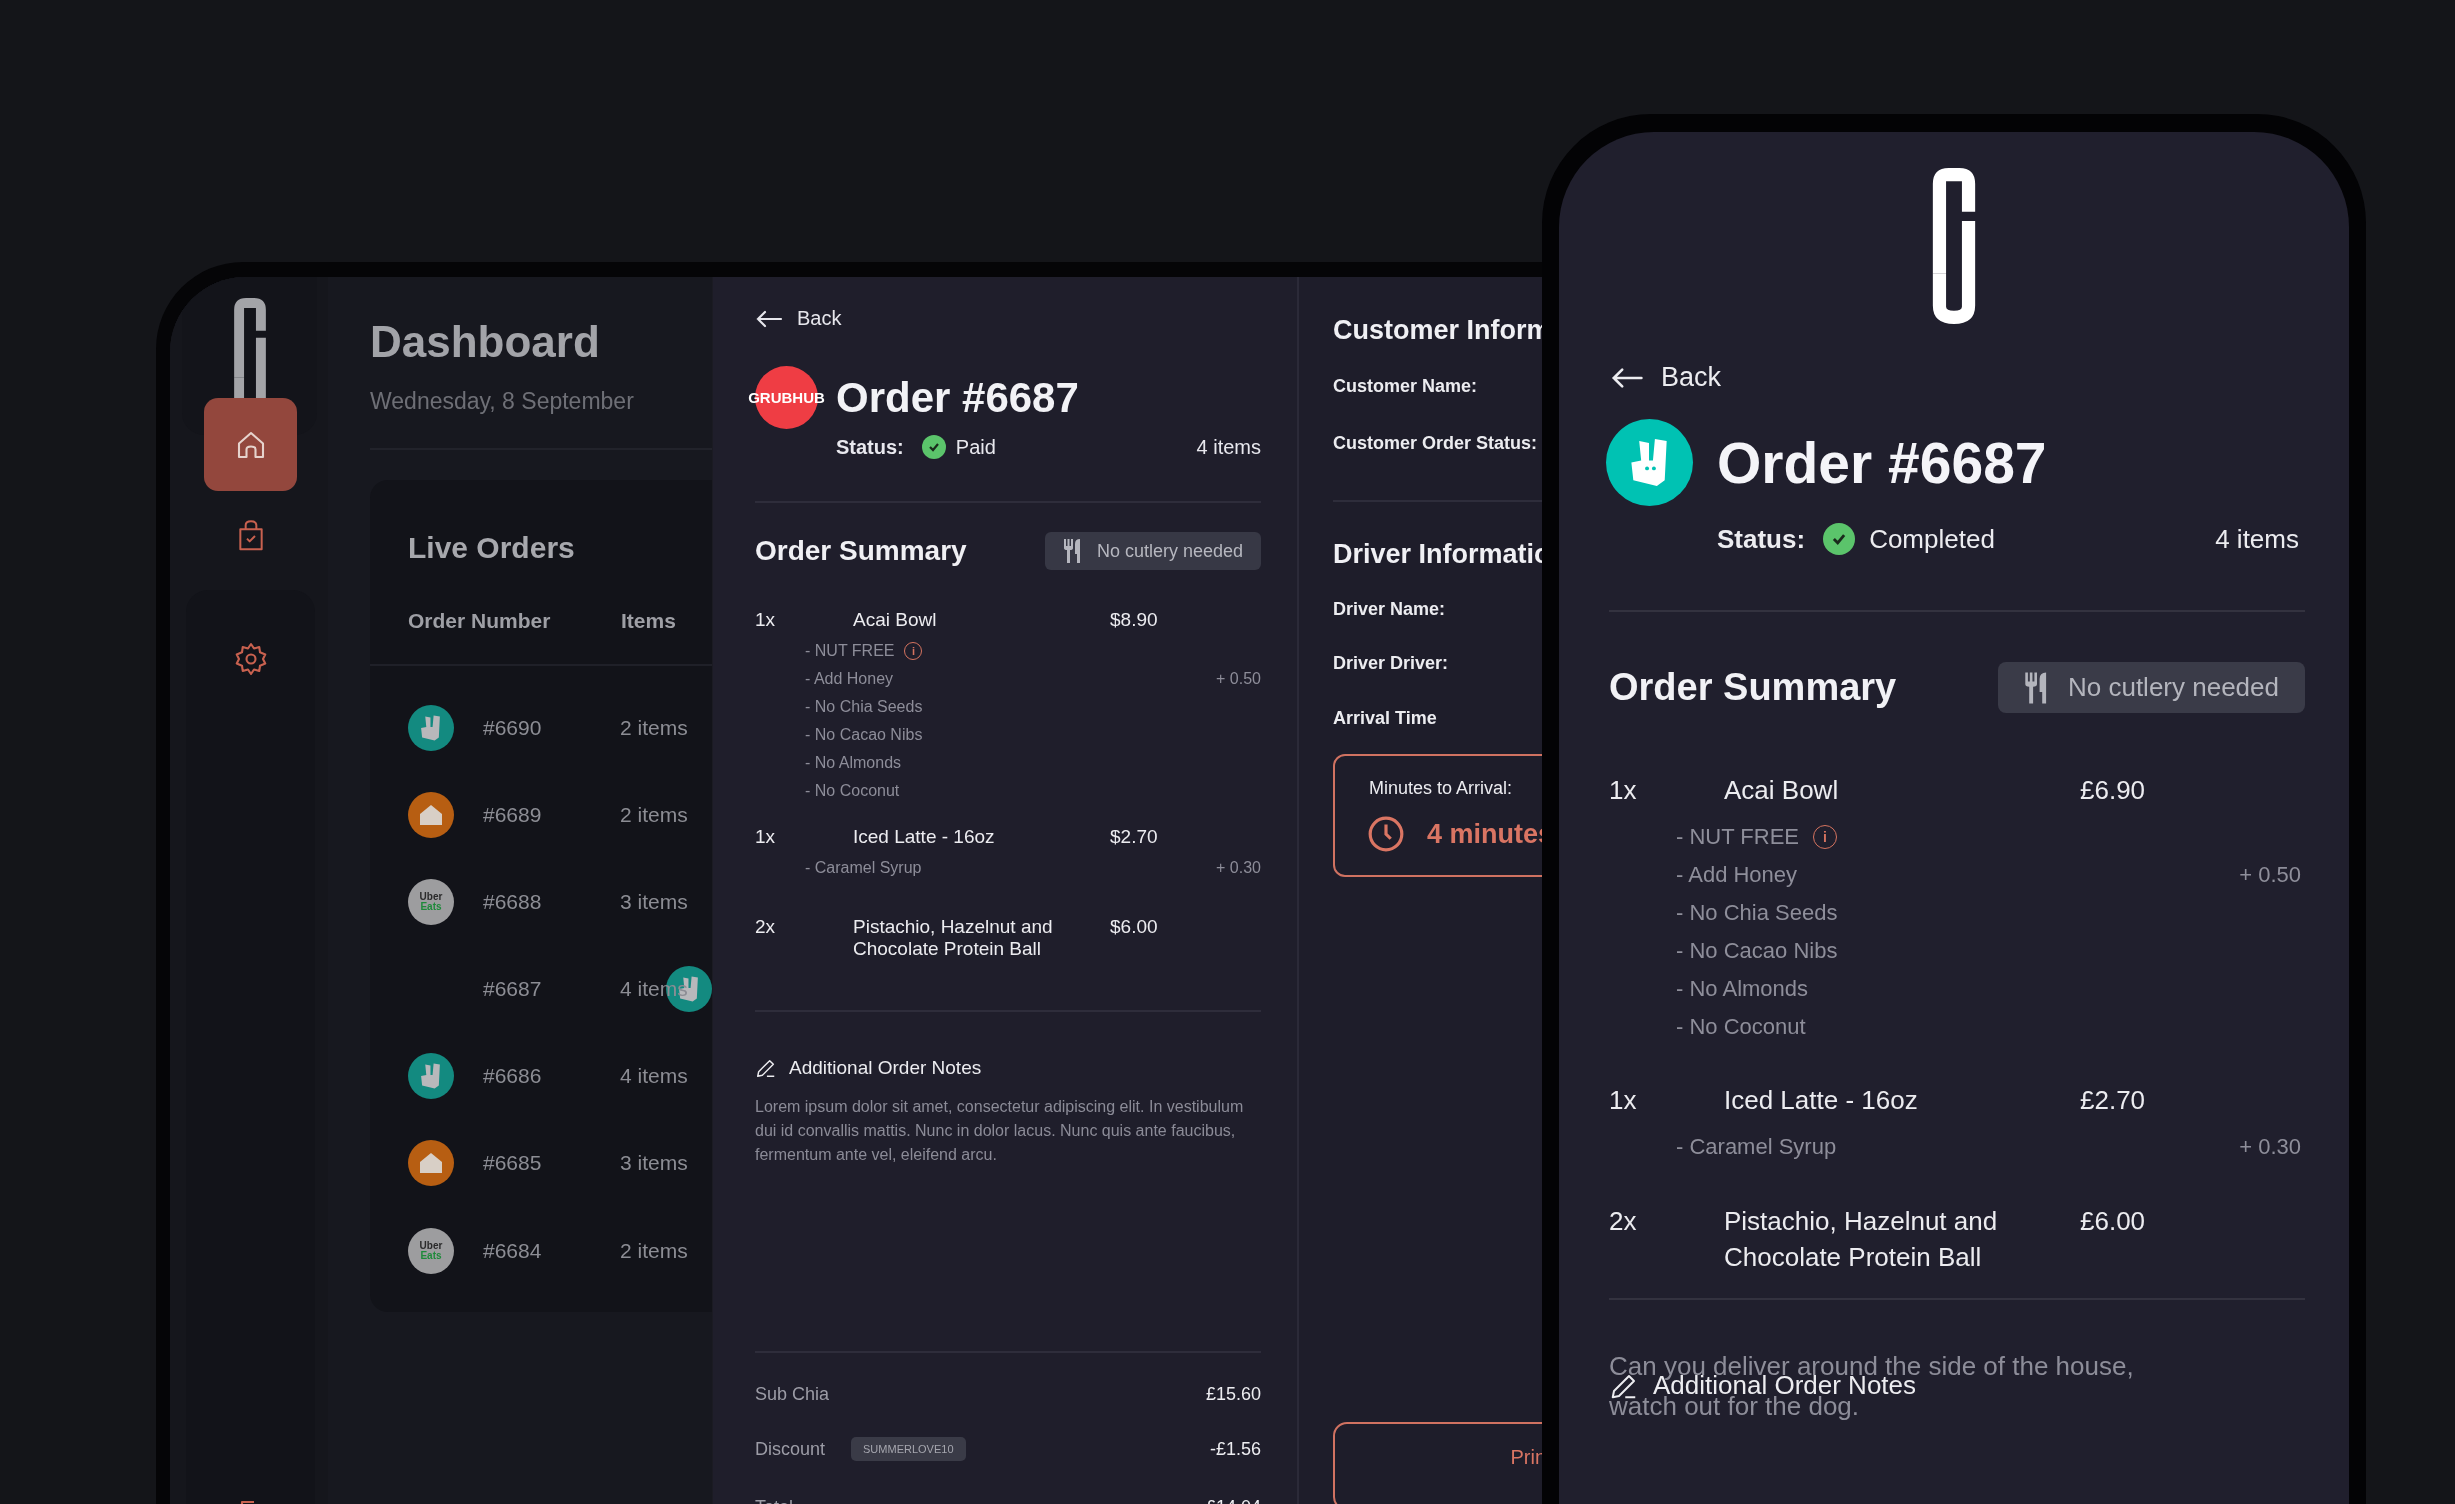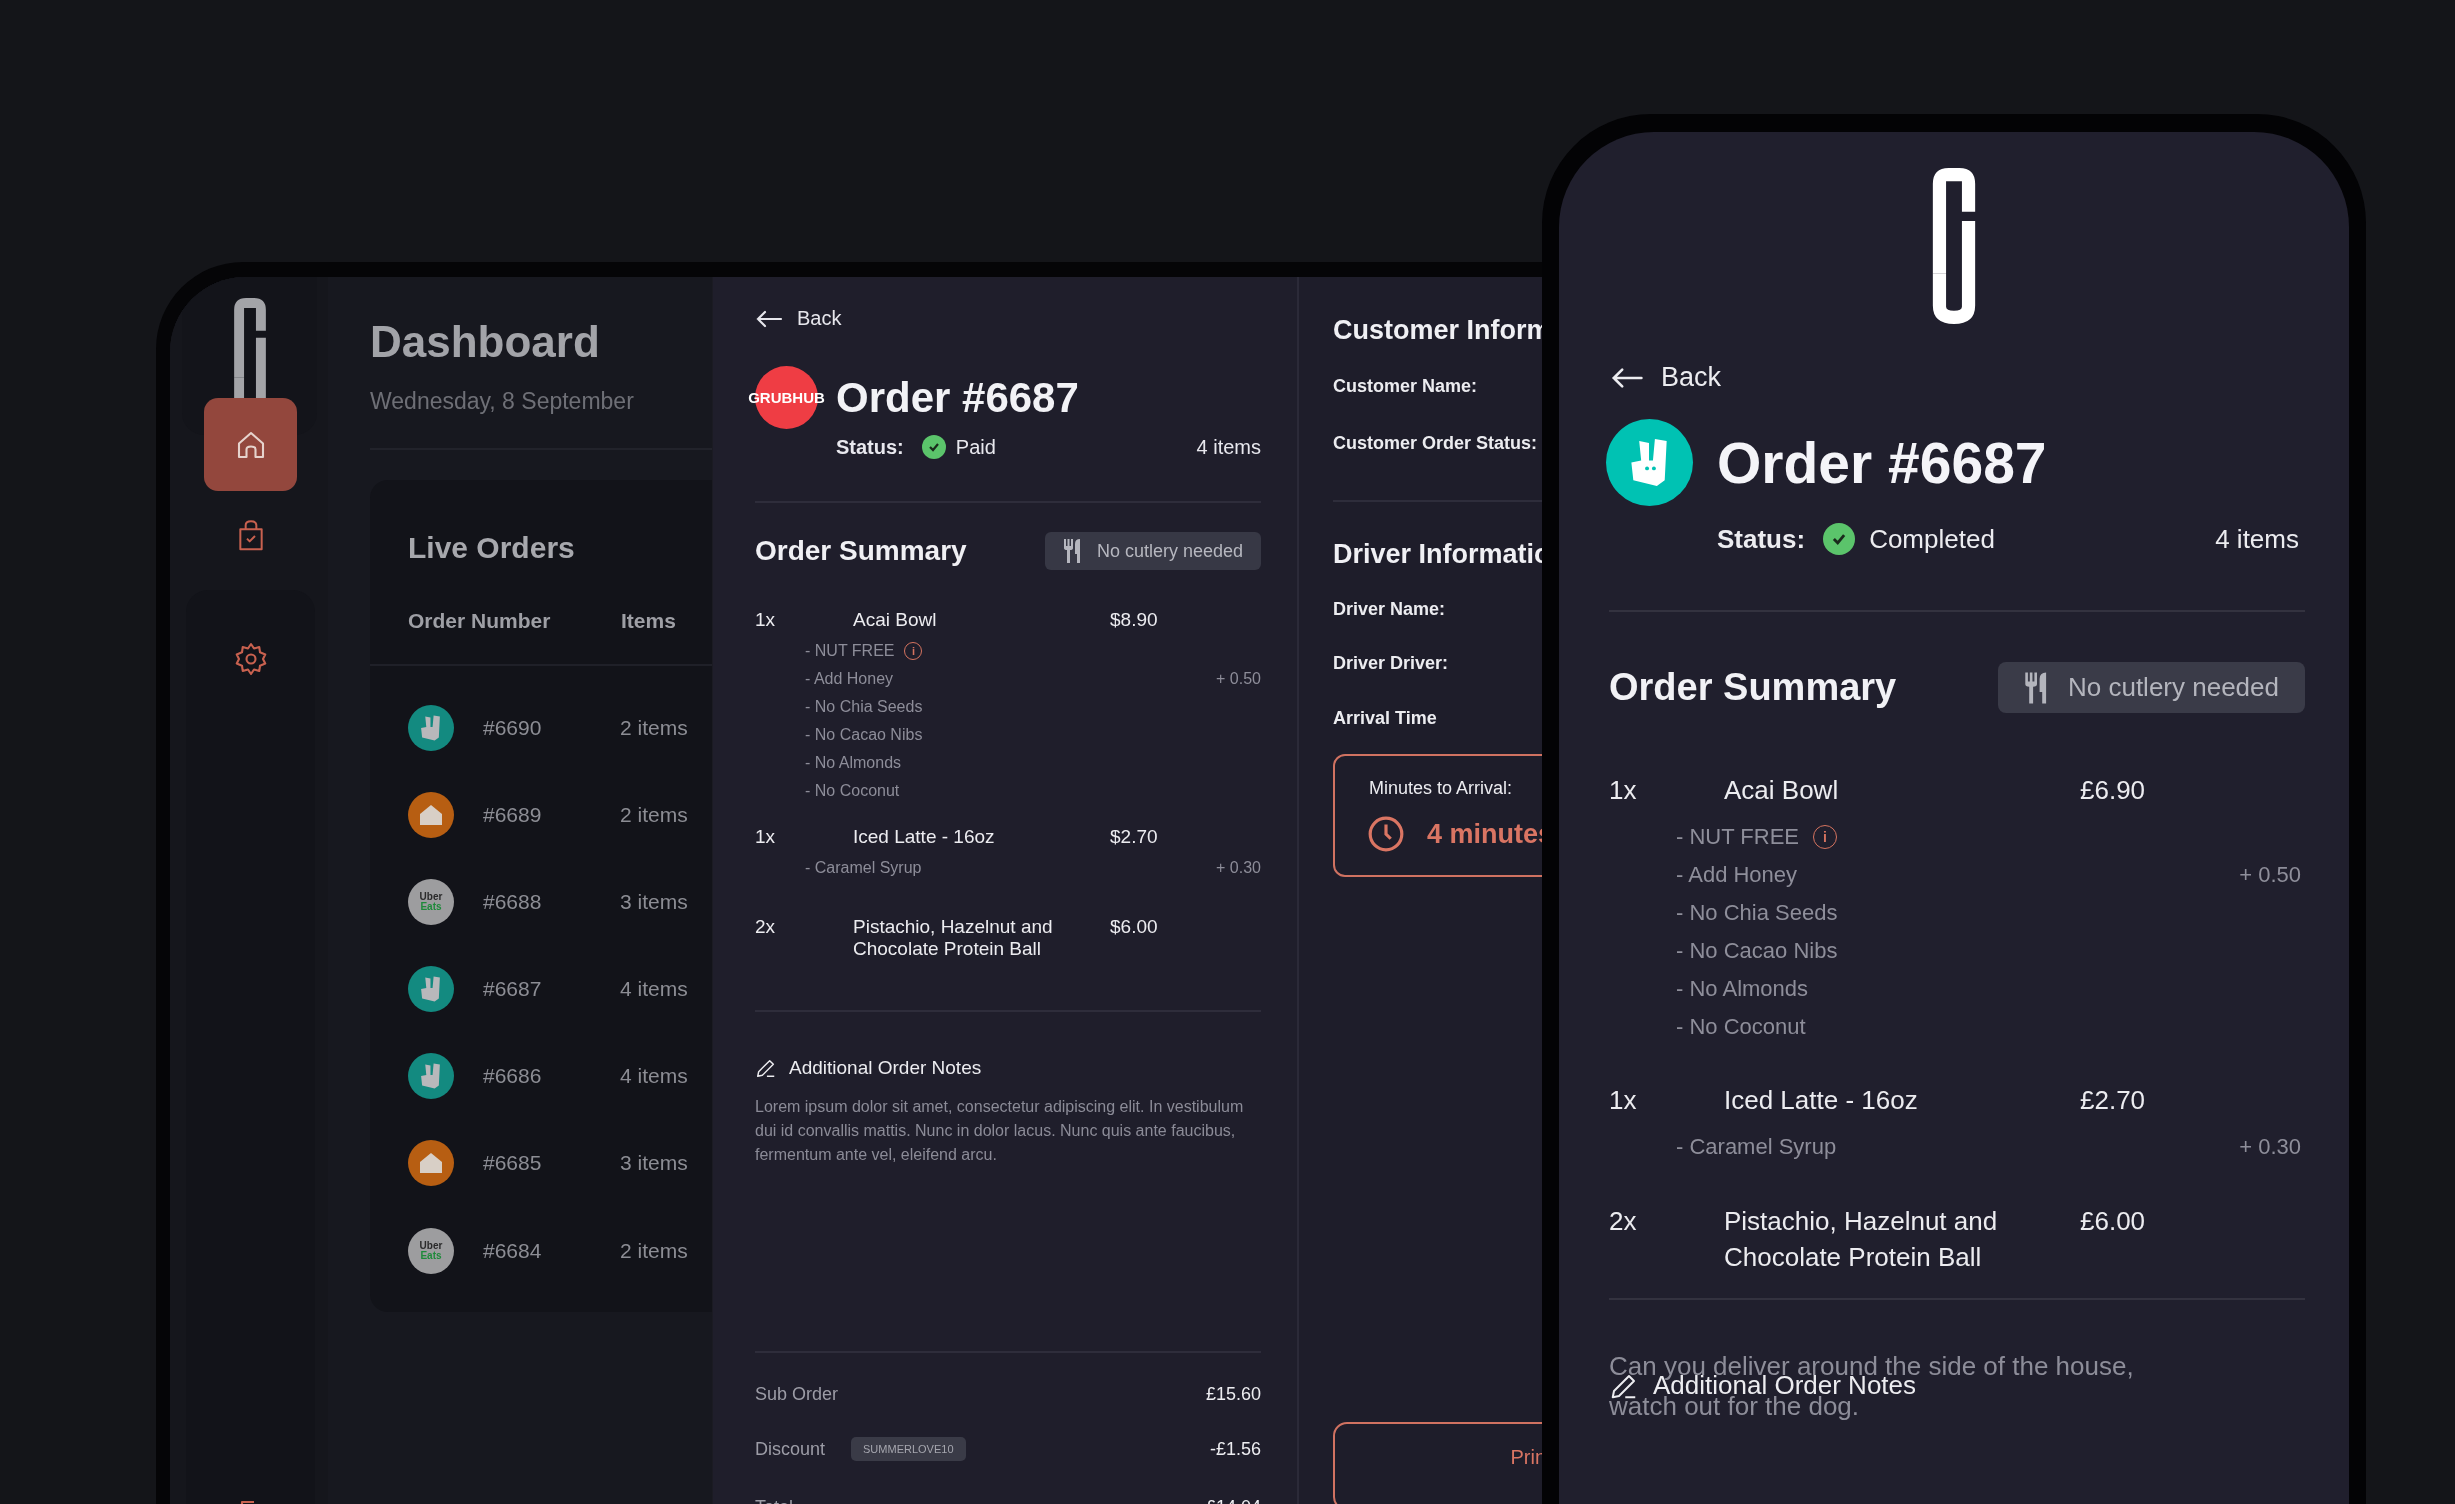--- a/index.html
+++ b/index.html
@@ -159,21 +159,21 @@
               <span class="row-num">#6689</span>
               <span class="row-items">2 items</span>
             </div>
             <div class="order-row" style="top: 392px;">
               <div class="row-logo" style="background: rgb(157, 157, 159);">
                 <span style="color:#2a2a2a;font-size:10px;">Uber<br><span style="color:#1f8a3b">Eats</span></span>
               </div>
               <span class="row-num">#6688</span>
               <span class="row-items">3 items</span>
             </div>
-            <div class="order-row" style="top: 479px;">
+            <div class="order-row" style="top: 479px; justify-content: flex-end;">
               <div class="row-logo" style="background: rgb(19, 138, 128);">
                 <svg width="24" height="28" viewBox="0 0 46 52" fill="#b8b8bb">
                   <path d="M12 4 L22 6 L22 24 L26 24 L28 2 L40 4 L38 44 L30 50 L6 44 L4 26 L14 24 Z"></path>
                 </svg>
               </div>
               <span class="row-num">#6687</span>
               <span class="row-items">4 items</span>
             </div>
             <div class="order-row" style="top: 566px;">
               <div class="row-logo" style="background: rgb(19, 138, 128);">
@@ -300,21 +300,21 @@
         <div class="notes-head" style="top:780px;">
           <svg width="22" height="22" viewBox="0 0 24 24" fill="none" stroke="#ececf0" stroke-width="1.6" stroke-linejoin="round">
               <path d="M3 21 L4 16 L16 4 L20 8 L8 20 Z"></path>
               <path d="M13 21 H21"></path>
             </svg>
           <span>Additional Order Notes</span>
         </div>
         <div class="notes-body" style="top:818px;">Lorem ipsum dolor sit amet, consectetur adipiscing elit. In vestibulum dui id convallis mattis. Nunc in dolor lacus. Nunc quis ante faucibus, fermentum ante vel, eleifend arcu.</div>
         <div class="hr" style="top:1074px;"></div>
         <div class="totals-row" style="top:1107px;">
-          <span>Sub Order</span>
+          <span>Sub Chia</span>
           <span class="val">£15.60</span>
         </div>
         <div class="totals-row" style="top:1160px;">
           <span>Discount</span>
           <span class="promo">SUMMERLOVE10</span>
           <span class="val">-£1.56</span>
         </div>
         <div class="totals-row" style="top:1220px;">
           <span>Total</span>
           <span class="val">£14.04</span>

